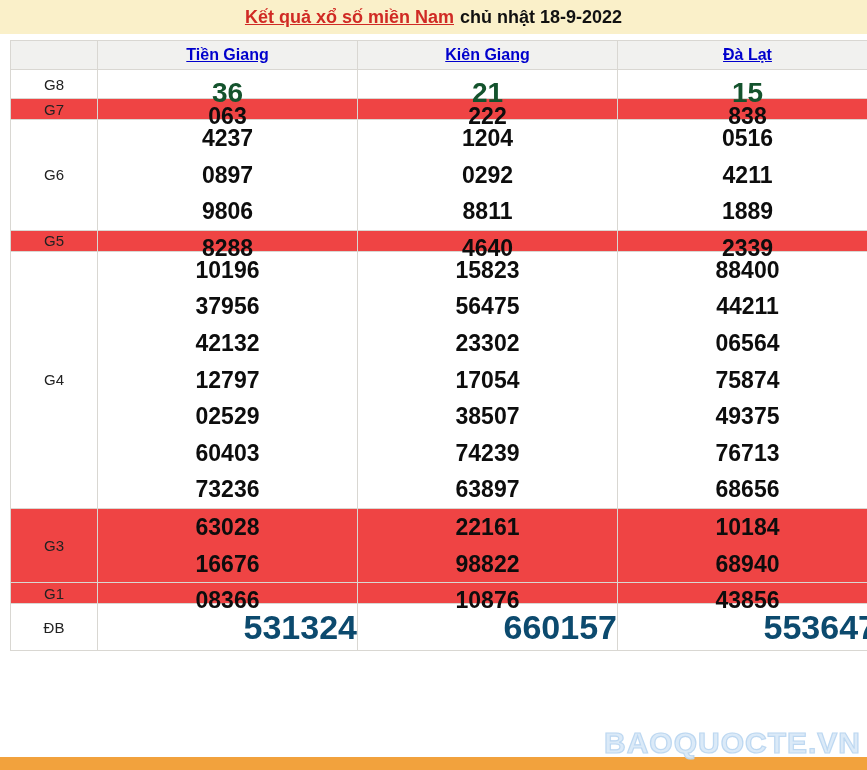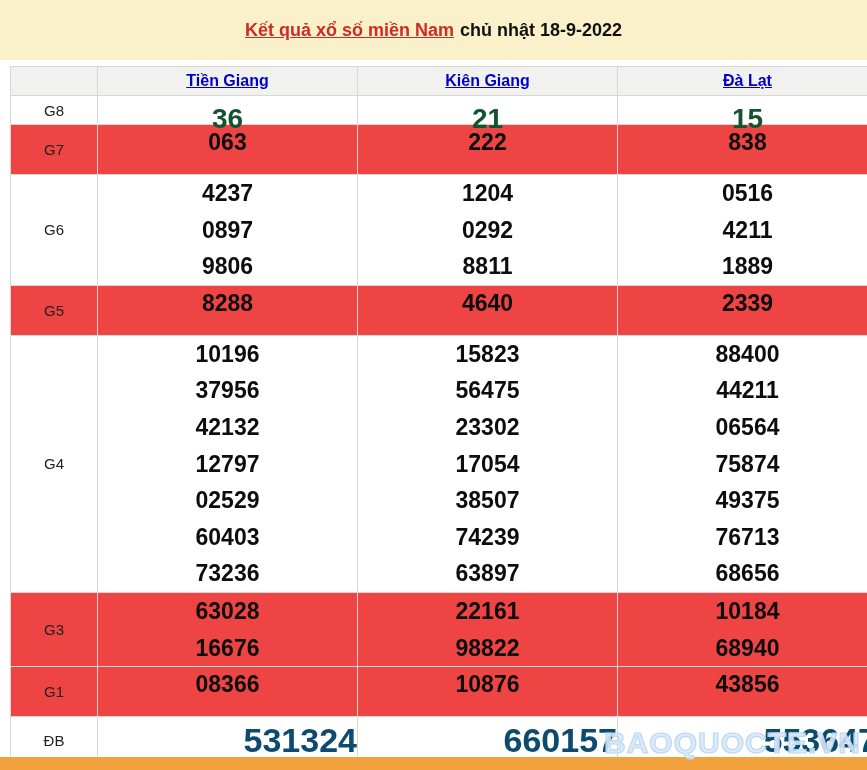--- a/index.html
+++ b/index.html
@@ -3,21 +3,21 @@
 <meta charset="utf-8">
 <style>
   html,body{margin:0;padding:0;}
   body{
     width:867px;height:770px;overflow:hidden;position:relative;
     background:#ffffff;
     font-family:"Liberation Sans","DejaVu Sans",sans-serif;
   }
   
   .title-bar{
-    height:60px;background:#faf0c9;
+    height:34px;background:#faf0c9;
     display:flex;align-items:center;justify-content:center;
     font-size:18px;font-weight:bold;color:#111;
   }
   .title-link{color:#d02a24;text-decoration:underline;cursor:pointer;}
   .title-rest{color:#111;margin-left:6px;}
   
   .tbl-wrap{margin-top:6px;}
   table{
     width:867px;border-collapse:collapse;table-layout:fixed;margin-left:10px;
   }
@@ -34,21 +34,21 @@
     font-size:16px;font-weight:bold;
   }
   th a{color:#0000cc;text-decoration:underline;cursor:pointer;}
   td.label-cell{
     font-size:15px;font-weight:normal;color:#222;
   }
   .num-line{
     font-weight:bold;font-size:23px;color:#0d0d0d;
     line-height:36.6px;height:36.6px;
   }
-  tr.single .num-line{line-height:35px;height:49px;}
+  tr.single .num-line{line-height:35px;height:20px;}
   tr.big-red .num-line{
     color:#14532d;font-size:28px;line-height:46px;height:28px;
   }
   tr.xl-red .num-line{
     color:#0c4a6e;font-size:34px;line-height:46px;height:46px;text-align:right;
   }
   
   .footer-bar{
     position:absolute;left:0;bottom:0;width:867px;height:13px;
     background:#f2a23d;

